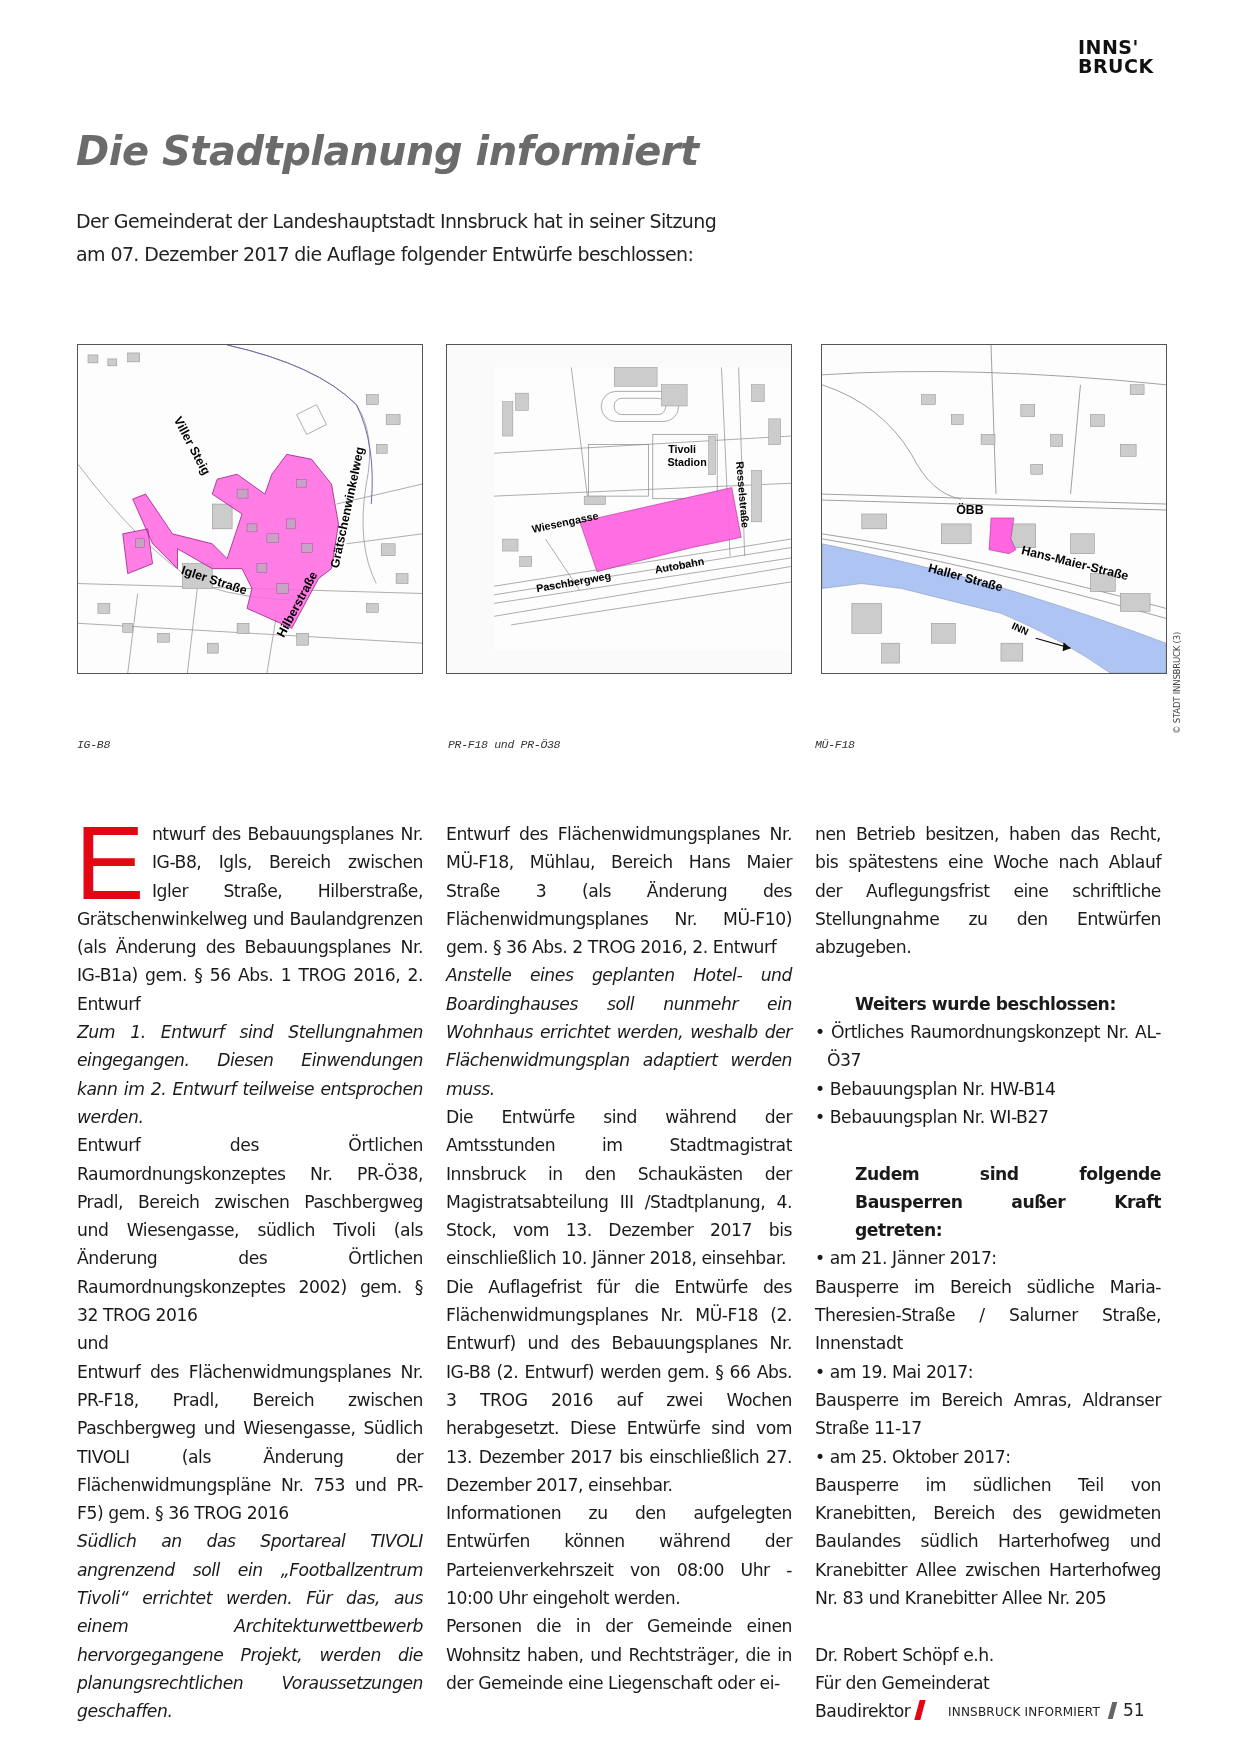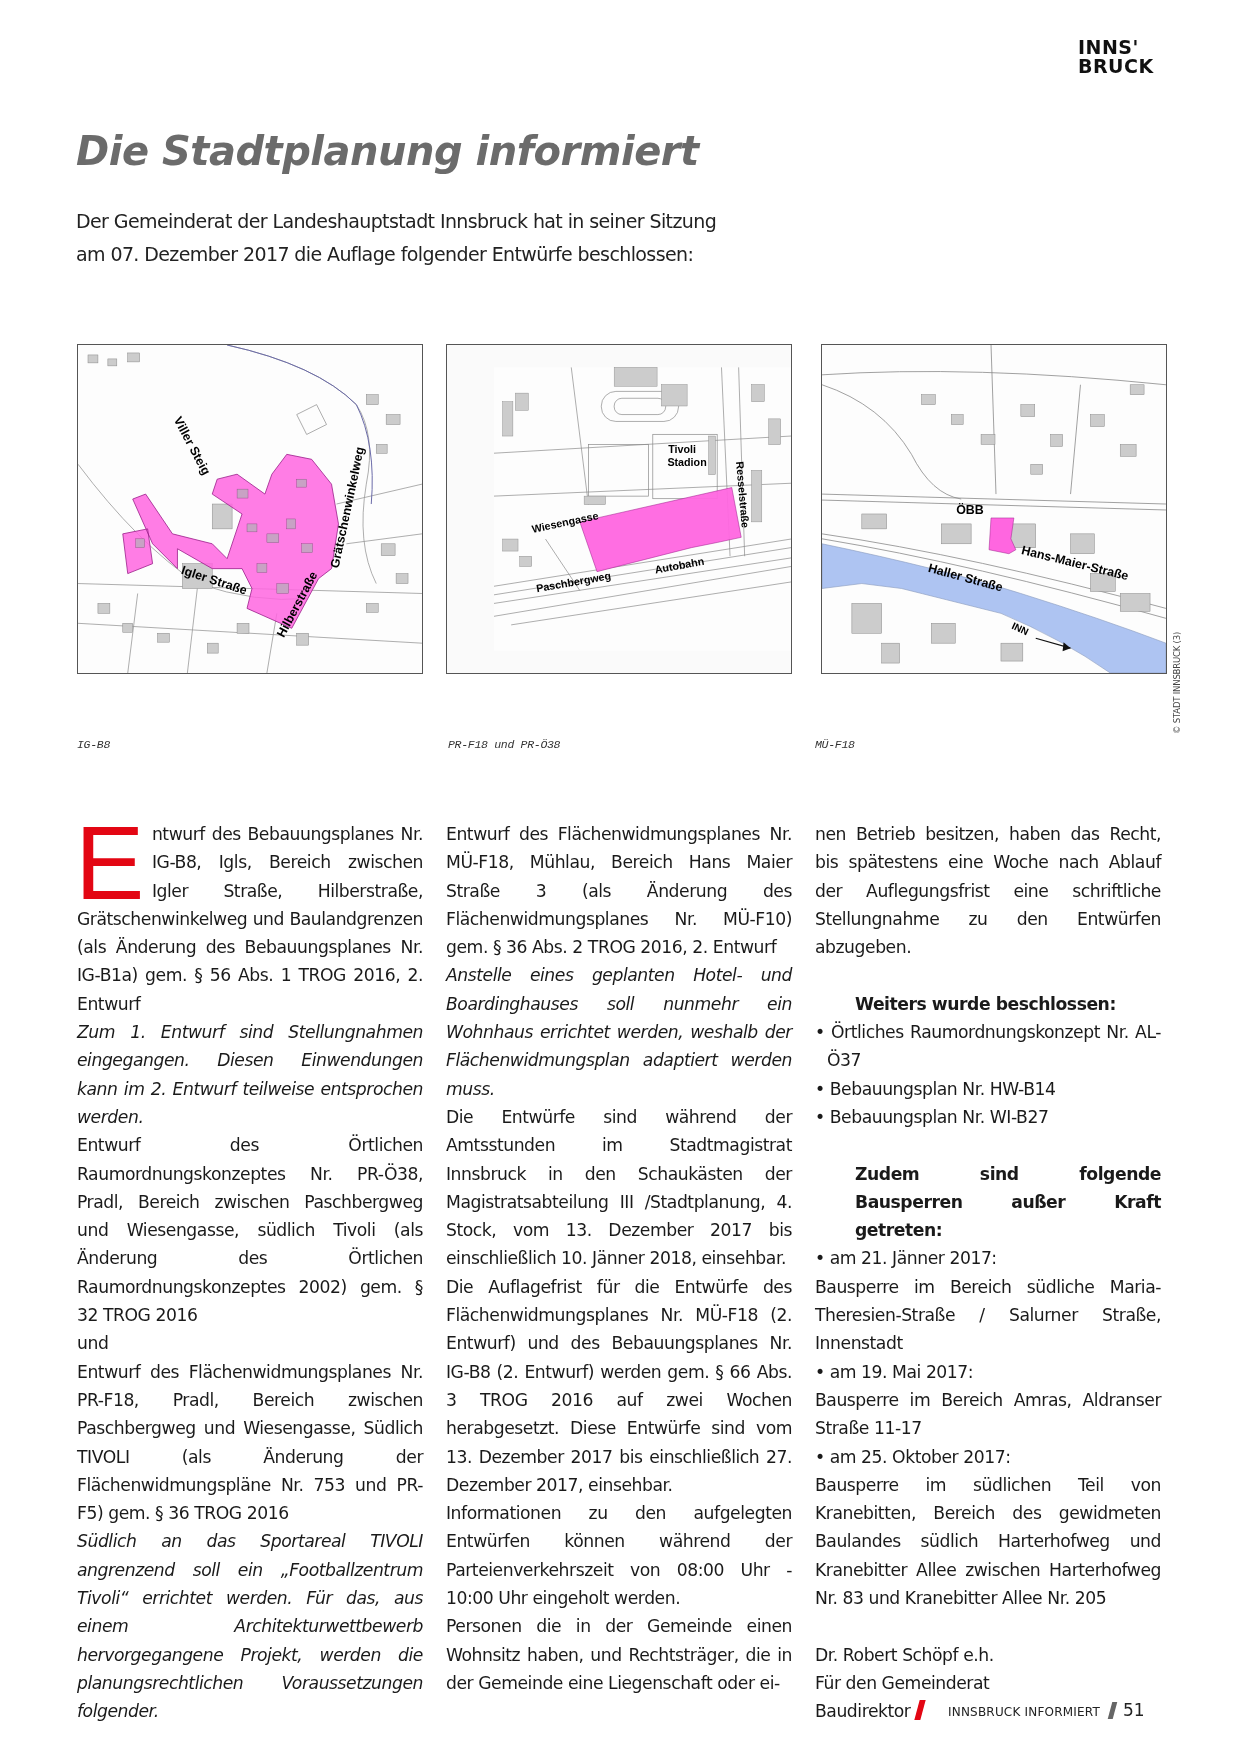--- a/index.html
+++ b/index.html
@@ -196,21 +196,21 @@
 <div class="caption" id="cap2">PR-F18 und PR-Ö38</div>
 <div class="caption" id="cap3">MÜ-F18</div>
 <div class="credit">© STADT INNSBRUCK (3)</div>
 
 <div class="col" id="col1">
   <p><span class="dropcap">E</span><span>ntwurf des Bebauungsplanes Nr. IG-B8, Igls, Bereich zwischen Igler Straße, Hilberstraße, Grätschenwinkelweg und Baulandgrenzen (als Änderung des Bebauungsplanes Nr. IG-B1a) gem. § 56 Abs. 1 TROG 2016, 2. Entwurf</span></p>
   <p class="it">Zum 1. Entwurf sind Stellungnahmen eingegangen. Diesen Einwendungen kann im 2. Entwurf teilweise entsprochen werden.</p>
   <p>Entwurf des Örtlichen Raumordnungskonzeptes Nr. PR-Ö38, Pradl, Bereich zwischen Paschbergweg und Wiesengasse, südlich Tivoli (als Änderung des Örtlichen Raumordnungskonzeptes 2002) gem. § 32 TROG 2016</p>
   <p>und</p>
   <p>Entwurf des Flächenwidmungsplanes Nr. PR-F18, Pradl, Bereich zwischen Paschbergweg und Wiesengasse, Südlich TIVOLI (als Änderung der Flächenwidmungspläne Nr. 753 und PR-F5) gem. § 36 TROG 2016</p>
-  <p class="it">Südlich an das Sportareal TIVOLI angrenzend soll ein „Footballzentrum Tivoli“ errichtet werden. Für das, aus einem Architekturwettbewerb hervorgegangene Projekt, werden die planungsrechtlichen Voraussetzungen folgender.</p>
+  <p class="it">Südlich an das Sportareal TIVOLI angrenzend soll ein „Footballzentrum Tivoli“ errichtet werden. Für das, aus einem Architekturwettbewerb hervorgegangene Projekt, werden die planungsrechtlichen Voraussetzungen geschaffen.</p>
 </div>
 
 <div class="col" id="col2">
   <p>Entwurf des Flächenwidmungsplanes Nr. MÜ-F18, Mühlau, Bereich Hans Maier Straße 3 (als Änderung des Flächenwidmungsplanes Nr. MÜ-F10) gem. § 36 Abs. 2 TROG 2016, 2. Entwurf</p>
   <p class="it">Anstelle eines geplanten Hotel- und Boardinghauses soll nunmehr ein Wohnhaus errichtet werden, weshalb der Flächenwidmungsplan adaptiert werden muss.</p>
   <p>Die Entwürfe sind während der Amtsstunden im Stadtmagistrat Innsbruck in den Schaukästen der Magistratsabteilung III /Stadtplanung, 4. Stock, vom 13. Dezember 2017 bis einschließlich 10. Jänner 2018, einsehbar.</p>
   <p>Die Auflagefrist für die Entwürfe des Flächenwidmungsplanes Nr. MÜ-F18 (2. Entwurf) und des Bebauungsplanes Nr. IG-B8 (2. Entwurf) werden gem. § 66 Abs. 3 TROG 2016 auf zwei Wochen herabgesetzt. Diese Entwürfe sind vom 13. Dezember 2017 bis einschließlich 27. Dezember 2017, einsehbar.</p>
   <p>Informationen zu den aufgelegten Entwürfen können während der Parteienverkehrszeit von 08:00 Uhr - 10:00 Uhr eingeholt werden.</p>
   <p>Personen die in der Gemeinde einen Wohnsitz haben, und Rechtsträger, die in der Gemeinde eine Liegenschaft oder ei-</p>
 </div>

